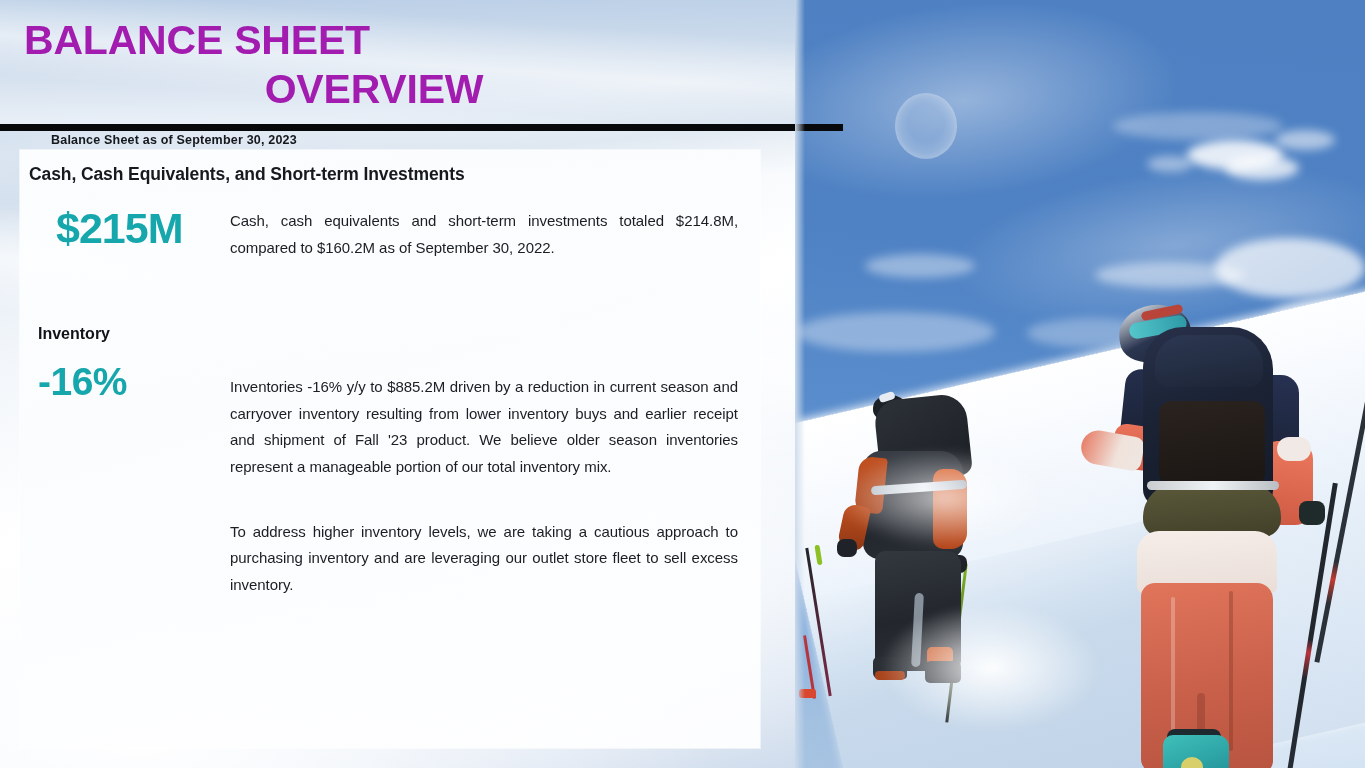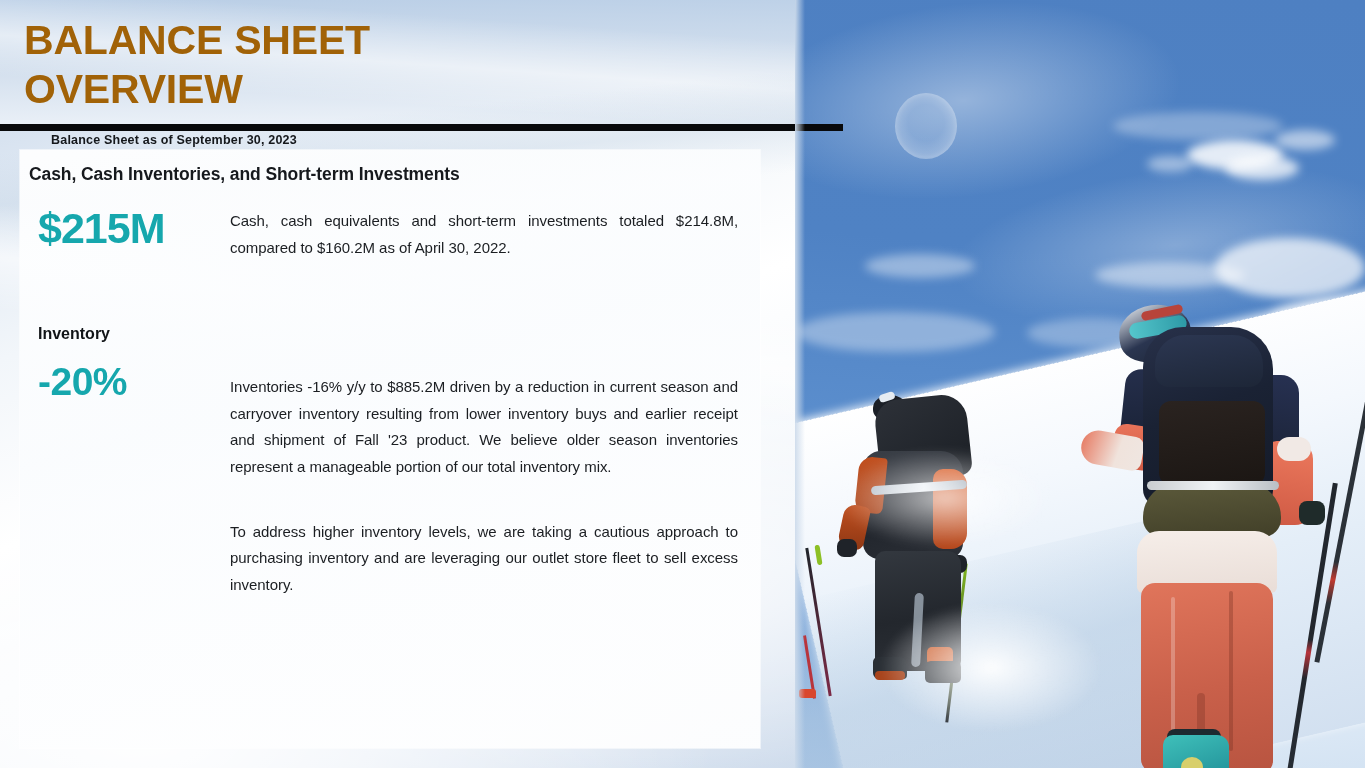--- a/index.html
+++ b/index.html
@@ -182,24 +182,24 @@
   .sk2 .boot-d{ position:absolute; left:96px; top:424px; width:54px; height:18px; background:#1d2a30; border-radius:8px; }
   .sk2 .pole-r{ position:absolute; left:236px; top:176px; width:5px; height:330px;
     background:linear-gradient(180deg,#22272e 0%, #22272e 48%, #b8343c 52%, #22272e 60%, #2a3038 100%); transform:rotate(9deg); }
   .sk2 .pole-r2{ position:absolute; left:272px; top:60px; width:5px; height:300px;
     background:linear-gradient(180deg,#2b3138 0%, #2b3138 66%, #c13a30 72%, #2b3138 80%); transform:rotate(11deg); }
   .sk2 .glove-r{ position:absolute; left:228px; top:196px; width:26px; height:24px; background:#1f2b2a; border-radius:8px; }
 
   
   .title{
     position:absolute; left:24px; top:16px; width:700px;
-    font-size:41px; font-weight:bold; line-height:49px; color:#a16207;
+    font-size:41px; font-weight:bold; line-height:49px; color:#a21caf;
     letter-spacing:-0.2px;
   }
-  .title .line2{ display:block; }
+  .title .line2{ display:block;text-align:center; }
   .rule{
     position:absolute; left:0; top:124px; width:843px; height:7px;
     background:#08090b;
   }
   .subtitle{
     position:absolute; left:24px; top:133px;
     font-size:12.5px; font-weight:bold; color:#15181c; letter-spacing:.2px;margin-left:27px;
   }
 
   
@@ -207,21 +207,21 @@
     position:absolute; left:20px; top:150px; width:740px; height:598px;
     background:linear-gradient(165deg, rgba(255,255,255,.93) 0%, rgba(250,252,254,.90) 40%, rgba(255,255,255,.92) 100%);
     box-shadow:0 0 0 1px rgba(255,255,255,.55);
   }
   .panel-head{
     position:absolute; left:9px; top:14px; width:700px;
     font-size:17.5px; font-weight:bold; color:#16191d; letter-spacing:-0.1px;
   }
 
   .big-figure{
-    position:absolute; left:18px; top:54px; width:196px;
+    position:absolute; left:36px; top:54px; width:196px;
     font-size:43px; font-weight:bold; color:#16a7ad; letter-spacing:-1px;
   }
   .sub-label{
     position:absolute; left:18px; top:175px; width:190px;
     font-size:16px; font-weight:bold; color:#111417;
   }
   .big-figure2{
     position:absolute; left:18px; top:210px; width:196px;
     font-size:39px; font-weight:bold; color:#16a7ad; letter-spacing:-0.5px;
   }
@@ -328,28 +328,28 @@
 
   <div class="title">
     <span>BALANCE SHEET</span>
     <span class="line2">OVERVIEW</span>
   </div>
   <div class="rule"></div>
   <div class="subtitle">Balance Sheet as of September 30, 2023</div>
 
   <div class="panel">
 
-    <div class="panel-head">Cash, Cash Inventories, and Short-term Investments</div>
+    <div class="panel-head">Cash, Cash Equivalents, and Short-term Investments</div>
 
     <div class="big-figure">$215M</div>
 
     <div class="sub-label">Inventory</div>
-    <div class="big-figure2">-20%</div>
+    <div class="big-figure2">-16%</div>
 
     <div class="body-col">
-      <p class="body-p">Cash, cash equivalents and short-term investments totaled $214.8M, compared to $160.2M as of April 30, 2022.</p>
+      <p class="body-p">Cash, cash equivalents and short-term investments totaled $214.8M, compared to $160.2M as of September 30, 2022.</p>
       <div class="gap-2"></div>
       <p class="body-p p2">Inventories -16% y/y to $885.2M driven by a reduction in current season and carryover inventory resulting from lower inventory buys and earlier receipt and shipment of Fall '23 product. We believe older season inventories represent a manageable portion of our total inventory mix.</p>
       <p class="body-p">To address higher inventory levels, we are taking a cautious approach to purchasing inventory and are leveraging our outlet store fleet to sell excess inventory.</p>
     </div>
 
   </div>
 </div>
 
 </body></html>

